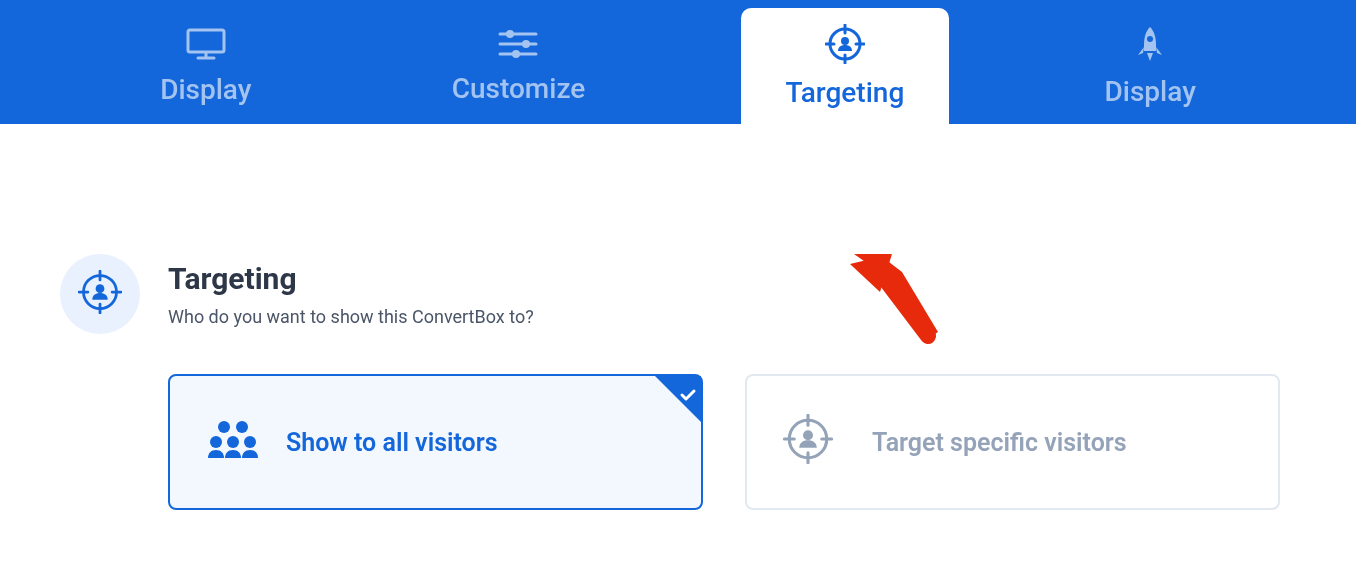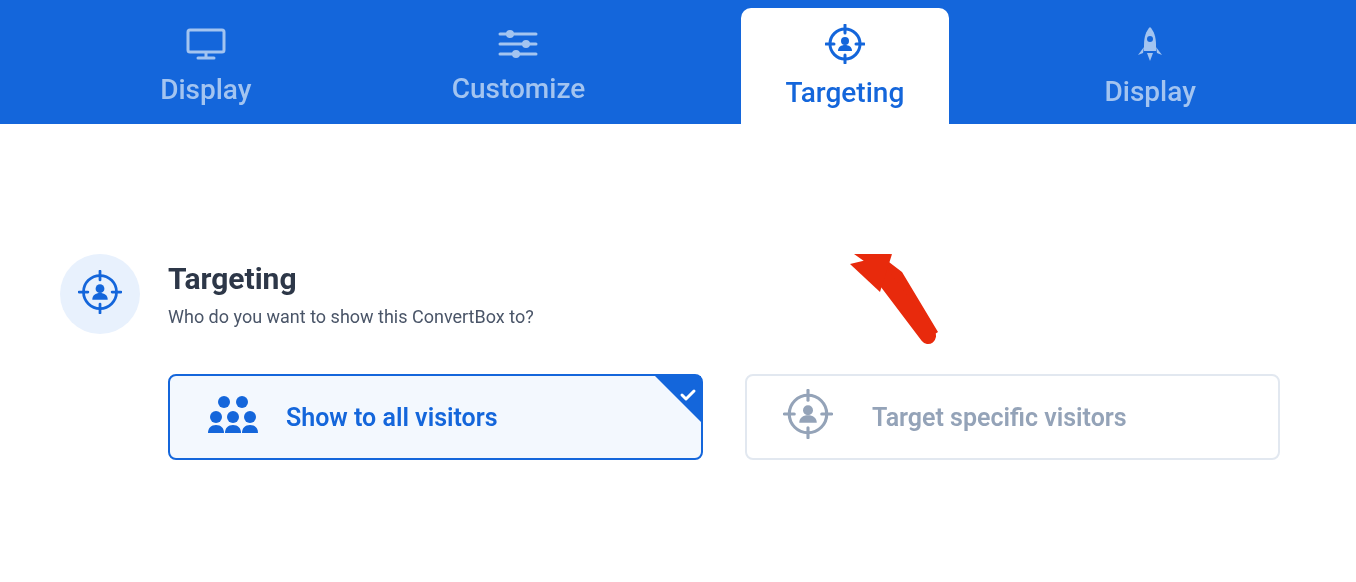--- a/index.html
+++ b/index.html
@@ -95,21 +95,21 @@
     }
     
     .options-row {
       display: flex;
       gap: 42px;
       padding-left: 108px;
     }
     
     .option-card {
       width: 535px;
-      height: 86px;
+      height: 136px;
       border-radius: 8px;
       display: flex;
       align-items: center;
       gap: 26px;
       padding: 0 36px;
       cursor: pointer;
       position: relative;
       font-size: 25px;
       font-weight: 600;
     }

